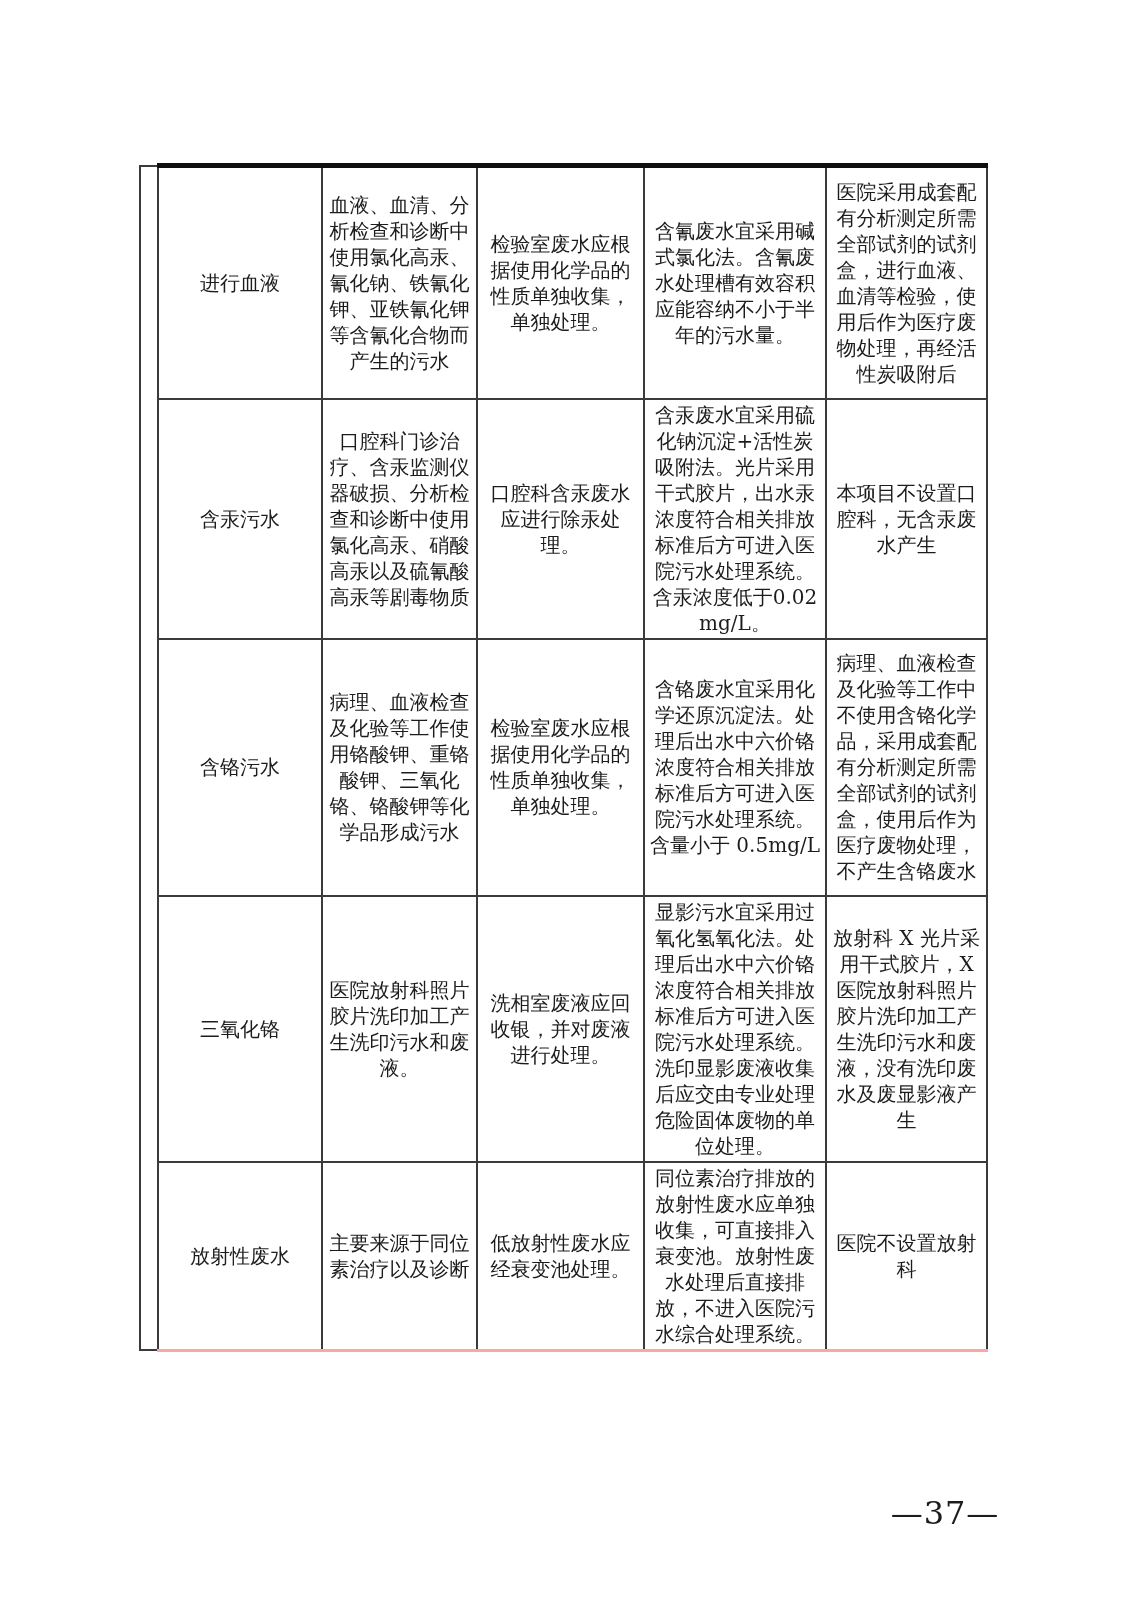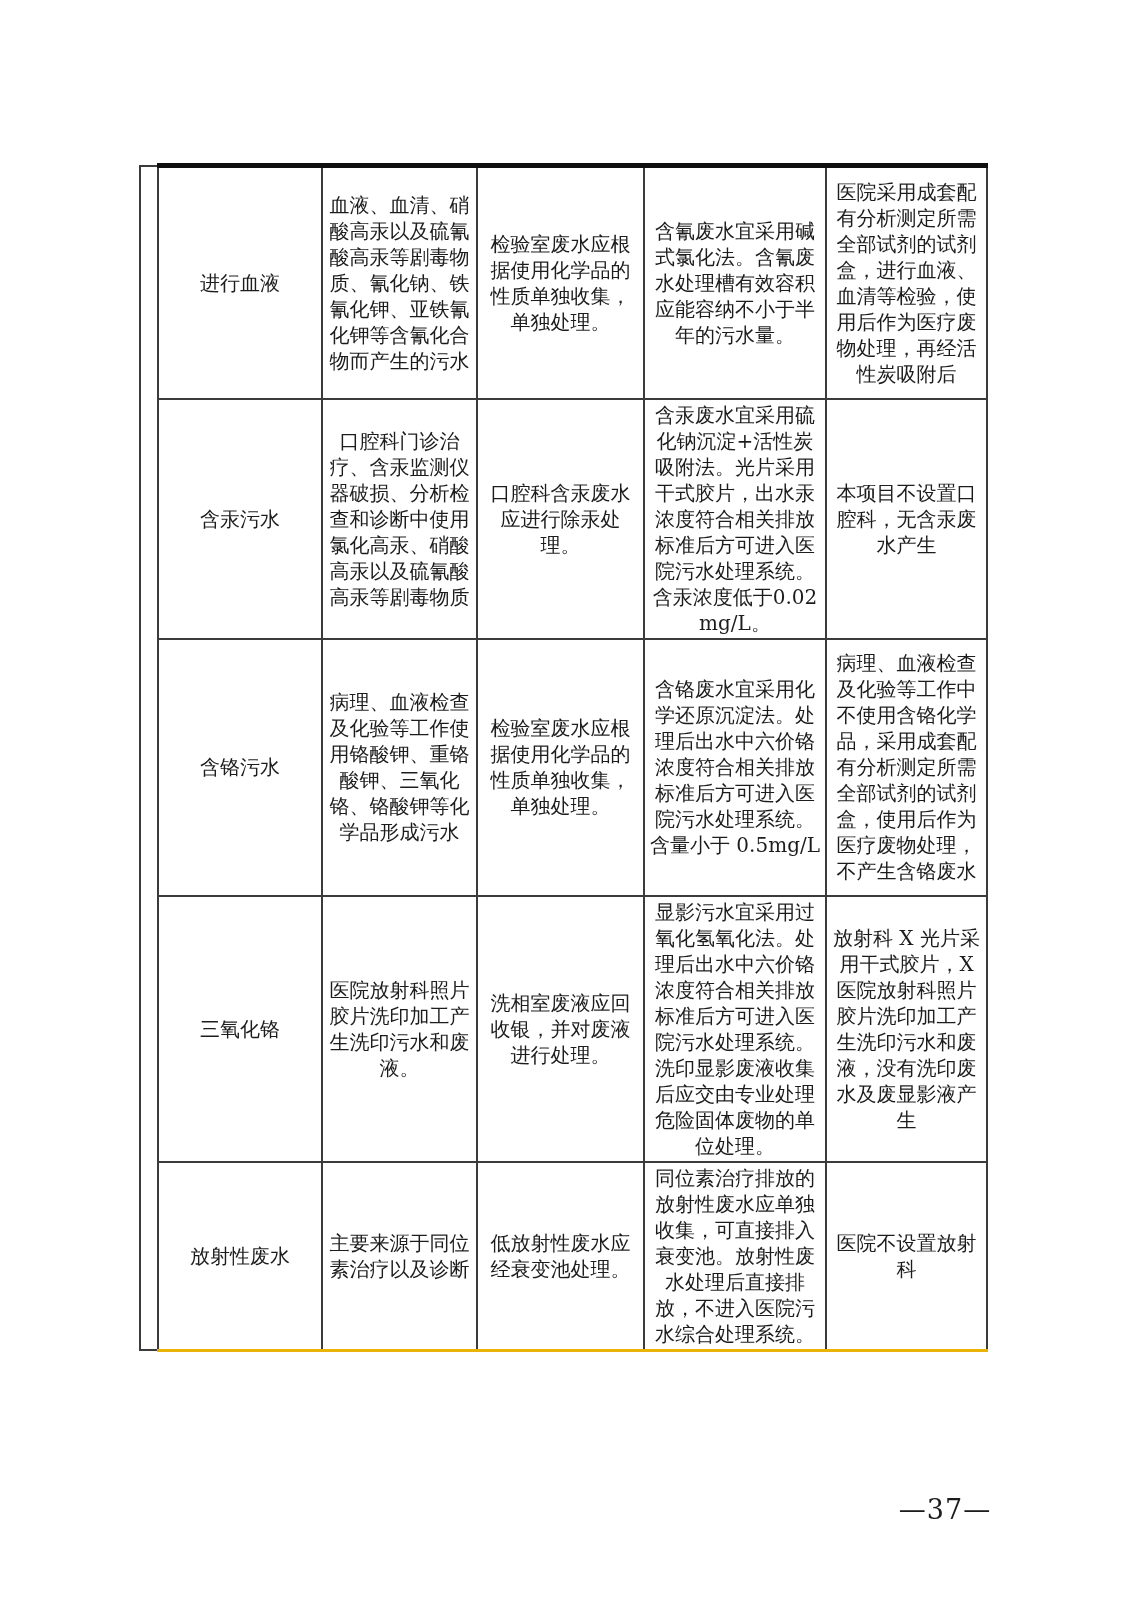--- a/index.html
+++ b/index.html
@@ -37,29 +37,29 @@
   td.stub {
     border-top: none;
     border-left-width: 2px;
     padding: 0;
   }
   
   tr.row-first td.content-cell {
     border-top: 5px solid #0f0f0f;
   }
   td.col-last { border-right: 4px solid #0f0f0f; }
-  tr.row-last td { border-bottom: 3px solid #eab308; text-align: center; }
+  tr.row-last td { border-bottom: 3px solid #fca5a5; text-align: center; }
 
   .page-number {
     position: absolute;
     left: 880px;
     top: 1494px;
     width: 130px;
     text-align: center;
-    font-size: 27px;
+    font-size: 32px;
     color: #1c1c1c;
     letter-spacing: 1px;
   }
 </style>
 </head>
 <body>
 
 <div class="page">
 
   <table class="wastewater">
@@ -69,21 +69,21 @@
       <col style="width:155px">
       <col style="width:167px">
       <col style="width:182px">
       <col style="width:161px">
     </colgroup>
 
     <tbody>
         <tr class="row-first" style="height:233px">
       <td class="stub" rowspan="5"></td>
       <td class="content-cell">进行血液</td>
-      <td class="content-cell">血液、血清、硝酸高汞以及硫氰酸高汞等剧毒物质、氰化钠、铁氰化钾、亚铁氰化钾等含氰化合物而产生的污水</td>
+      <td class="content-cell">血液、血清、分析检查和诊断中使用氯化高汞、氰化钠、铁氰化钾、亚铁氰化钾等含氰化合物而产生的污水</td>
       <td class="content-cell">检验室废水应根据使用化学品的性质单独收集，单独处理。</td>
       <td class="content-cell">含氰废水宜采用碱式氯化法。含氰废水处理槽有效容积应能容纳不小于半年的污水量。</td>
       <td class="content-cell col-last">医院采用成套配有分析测定所需全部试剂的试剂盒，进行血液、血清等检验，使用后作为医疗废物处理，再经活性炭吸附后</td>
     </tr>
 
     <tr style="height:233px">
       <td>含汞污水</td>
       <td>口腔科门诊治疗、含汞监测仪器破损、分析检查和诊断中使用氯化高汞、硝酸高汞以及硫氰酸高汞等剧毒物质</td>
       <td>口腔科含汞废水应进行除汞处理。</td>
       <td>含汞废水宜采用硫化钠沉淀+活性炭吸附法。光片采用干式胶片，出水汞浓度符合相关排放标准后方可进入医院污水处理系统。含汞浓度低于0.02mg/L。</td>

